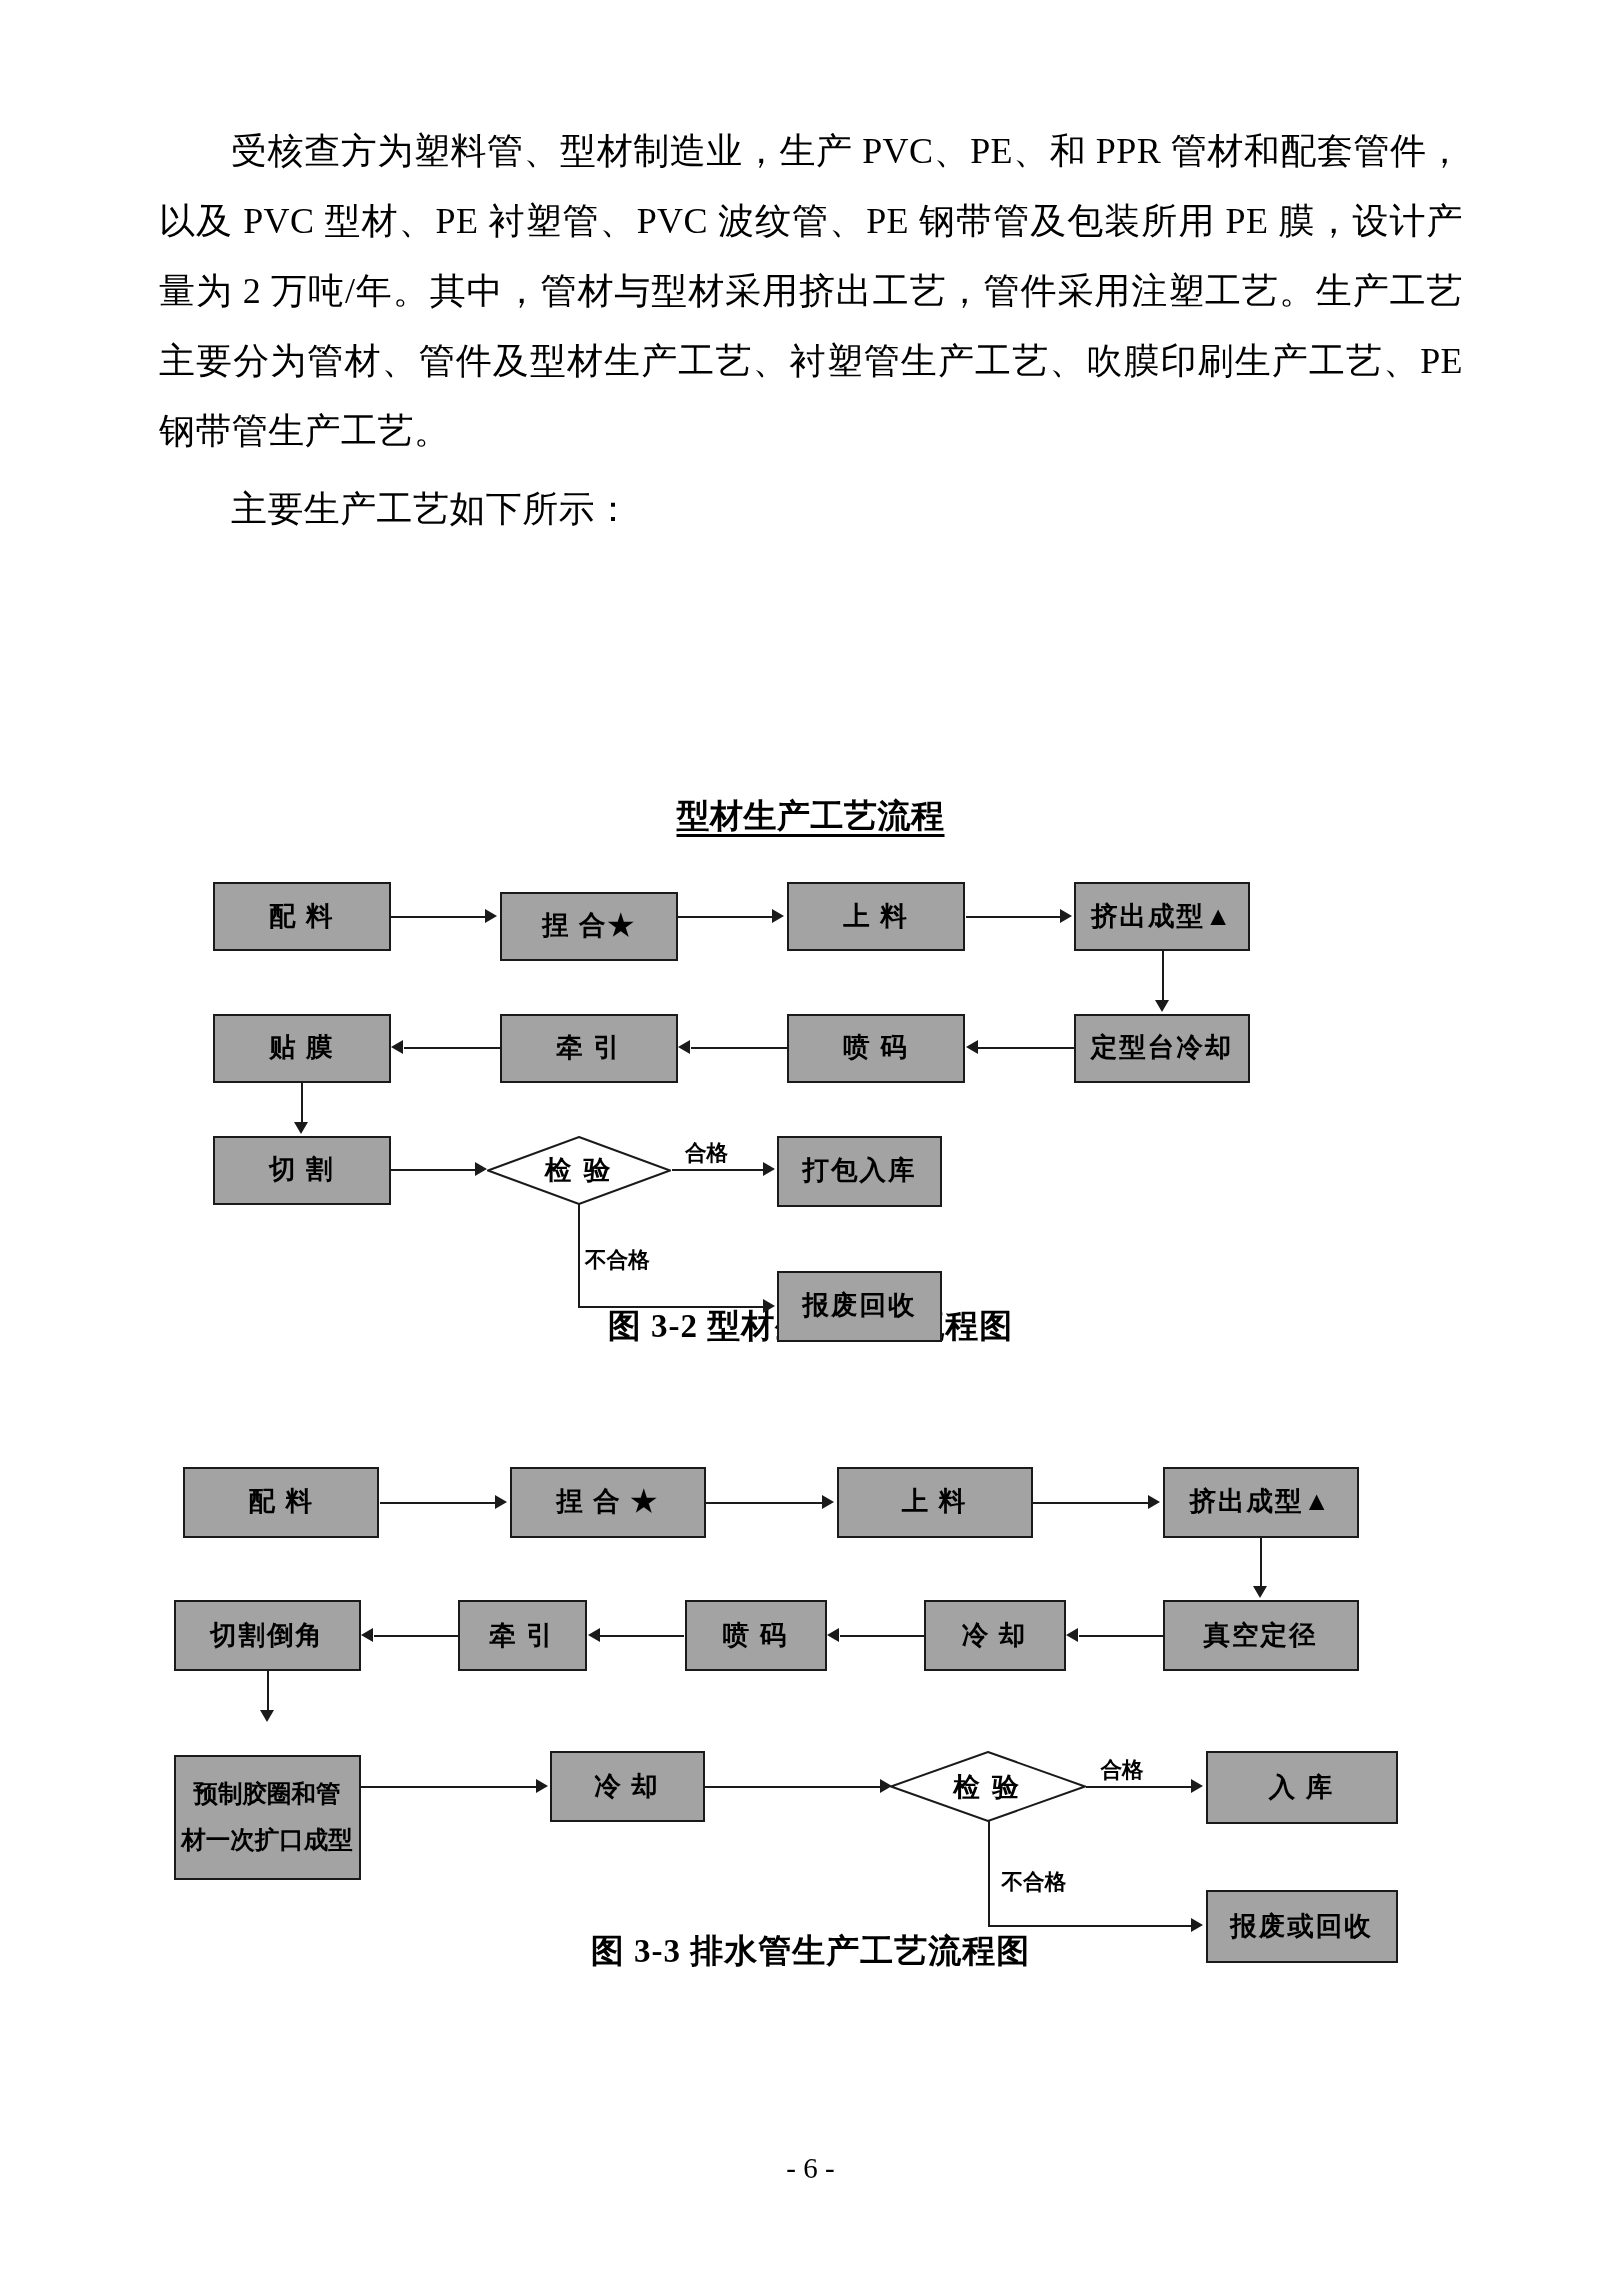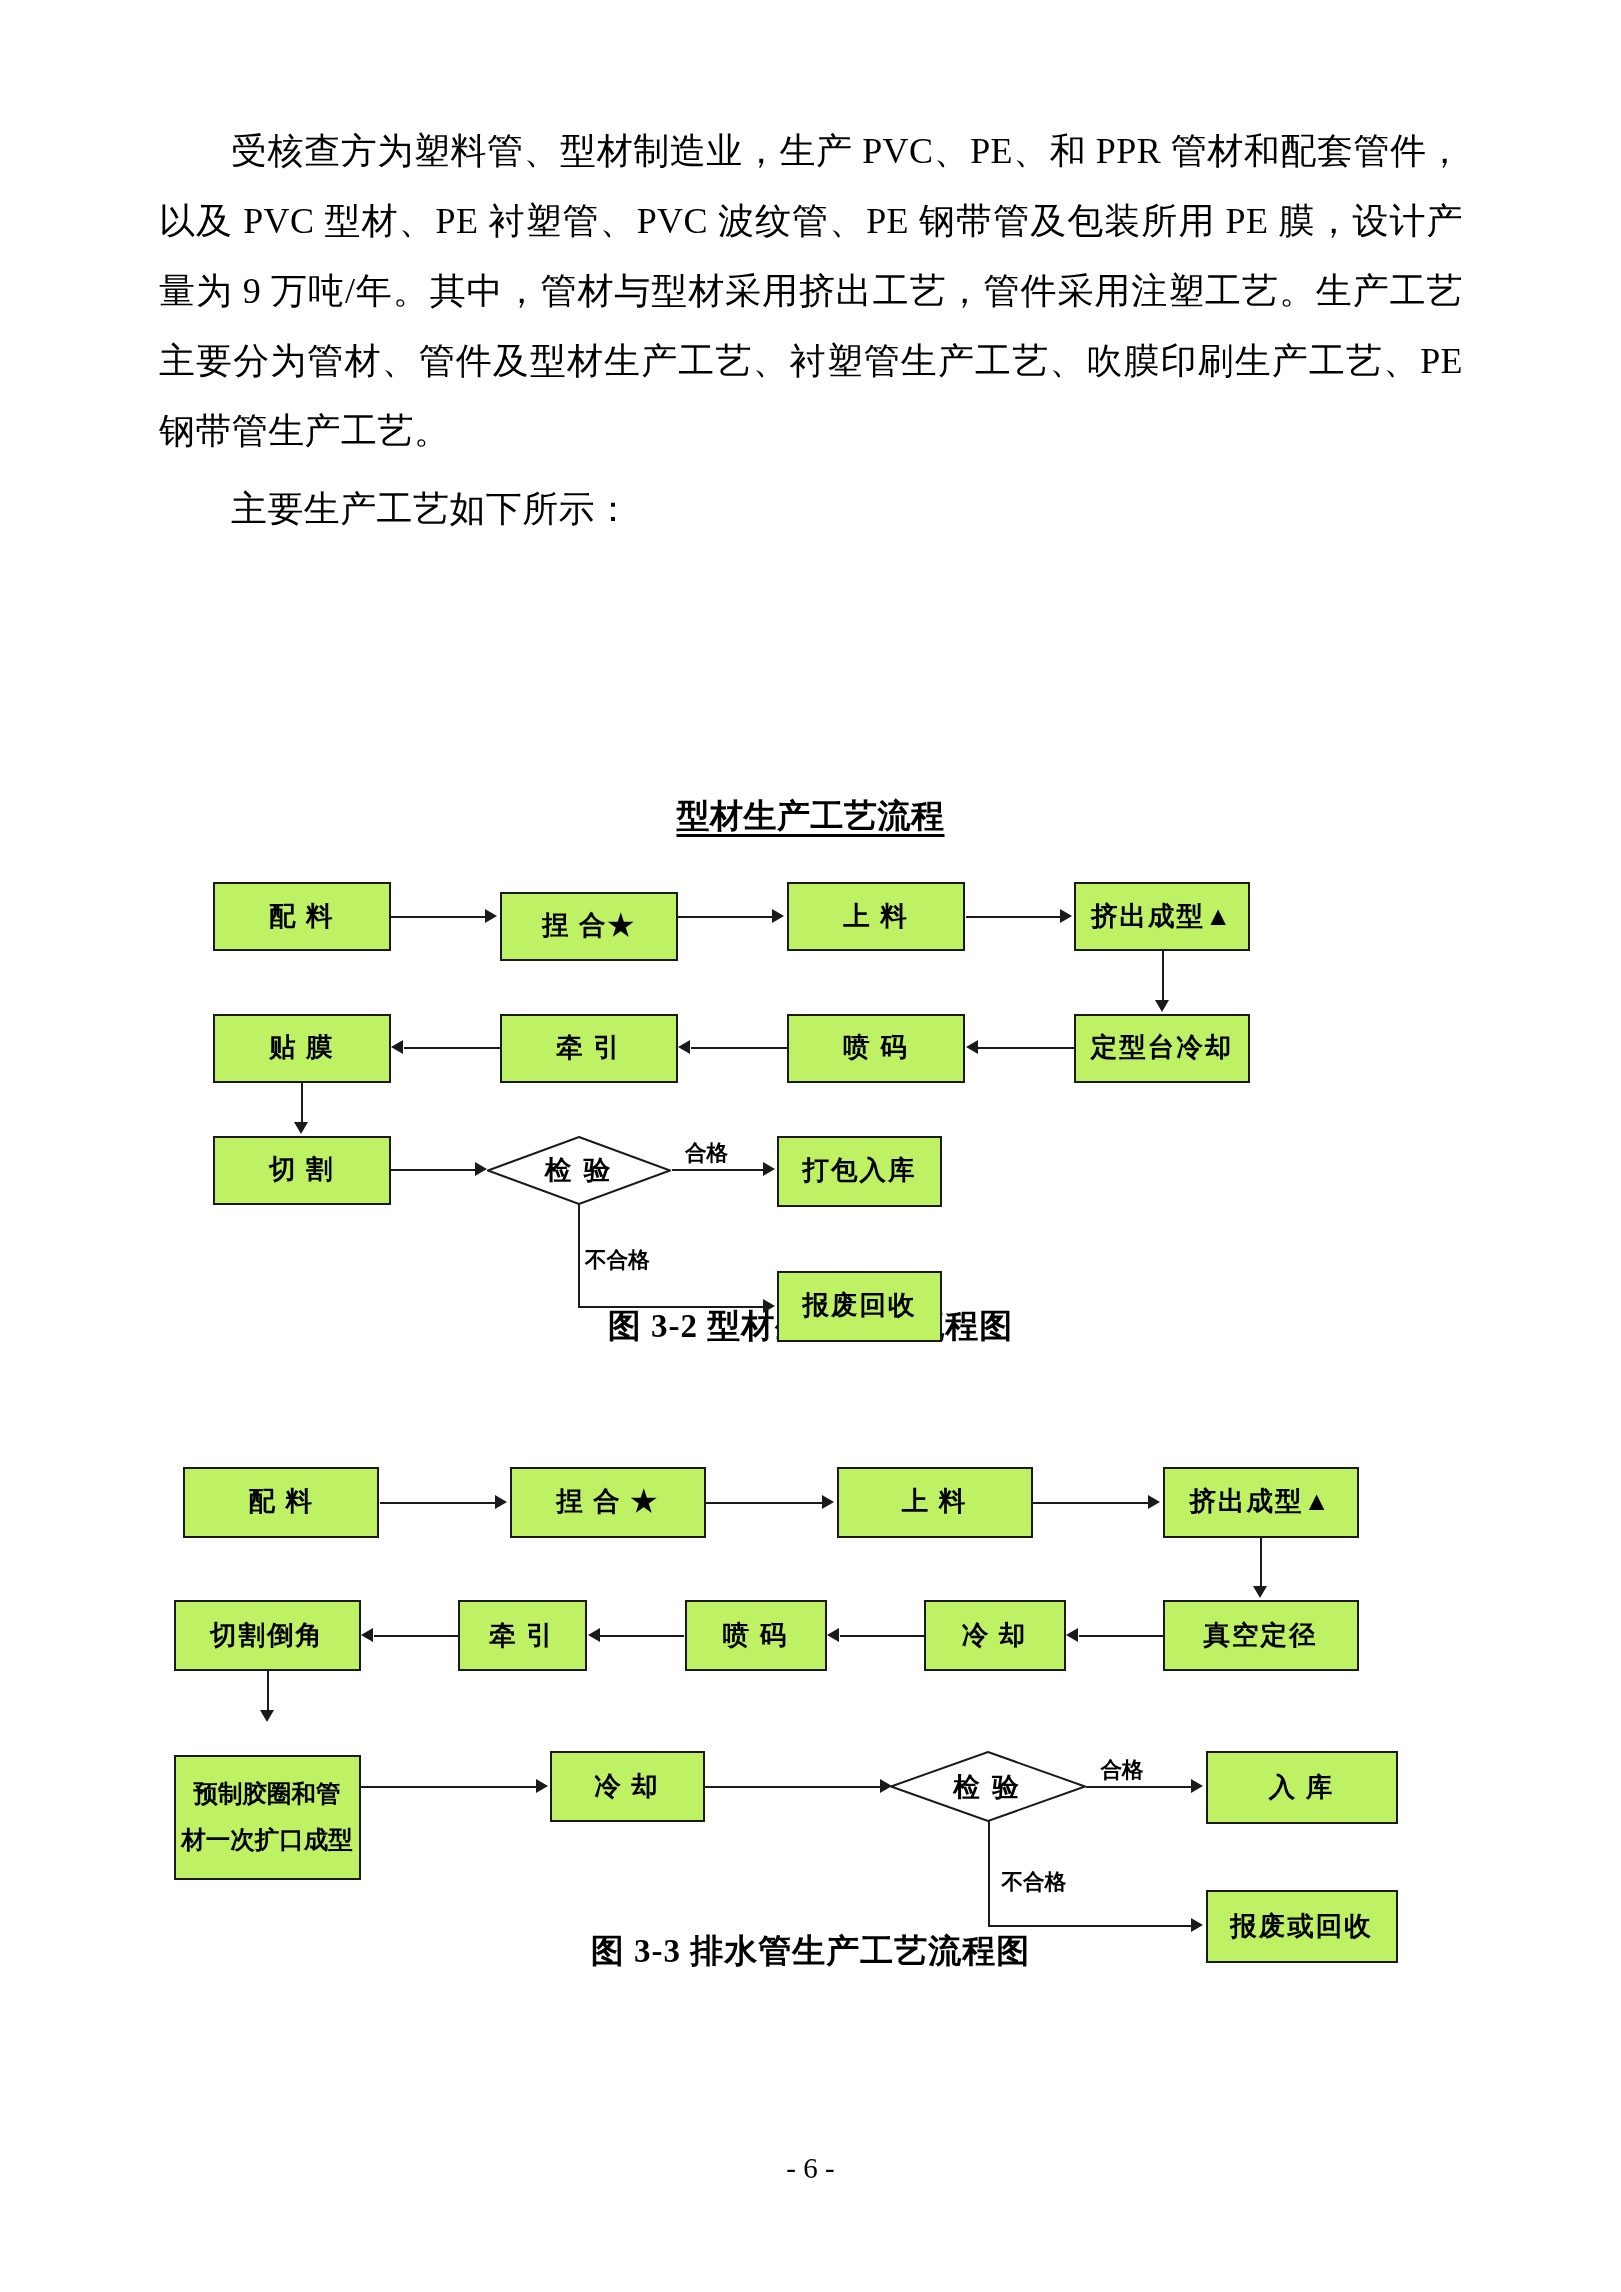--- a/index.html
+++ b/index.html
@@ -72,21 +72,21 @@
   }
 
   .canvas {
     position: relative;
     margin: 0 auto;
   }
 
   .node {
     position: absolute;
     border: 2px solid #1a1a1a;
-    background: #bef264;
+    background: #a3a3a3;
     box-sizing: border-box;
     display: flex;
     align-items: center;
     justify-content: center;
     text-align: center;
     font-size: 26.5px;
     font-weight: bold;
     letter-spacing: 2px;
     line-height: 1.5;
     font-family: "Liberation Serif", "DejaVu Serif", serif;
@@ -168,21 +168,21 @@
     text-align: center;
     font-size: 29px;
   }
 </style>
 </head>
 <body>
 
 <div class="page">
 
   <div class="body-block">
-    <p class="para indent">受核查方为塑料管、型材制造业，生产 PVC、PE、和 PPR 管材和配套管件，以及 PVC 型材、PE 衬塑管、PVC 波纹管、PE 钢带管及包装所用 PE 膜，设计产量为 9 万吨/年。其中，管材与型材采用挤出工艺，管件采用注塑工艺。生产工艺主要分为管材、管件及型材生产工艺、衬塑管生产工艺、吹膜印刷生产工艺、PE 钢带管生产工艺。</p>
+    <p class="para indent">受核查方为塑料管、型材制造业，生产 PVC、PE、和 PPR 管材和配套管件，以及 PVC 型材、PE 衬塑管、PVC 波纹管、PE 钢带管及包装所用 PE 膜，设计产量为 2 万吨/年。其中，管材与型材采用挤出工艺，管件采用注塑工艺。生产工艺主要分为管材、管件及型材生产工艺、衬塑管生产工艺、吹膜印刷生产工艺、PE 钢带管生产工艺。</p>
     <p class="para indent">主要生产工艺如下所示：</p>
   </div>
 
   <div class="figure" style="top:794px;">
     <div class="fig-title">
       <span class="u">型材生产工艺流程</span>
     </div>
 
     <div class="canvas" style="width:1215px;height:323px;">
 

